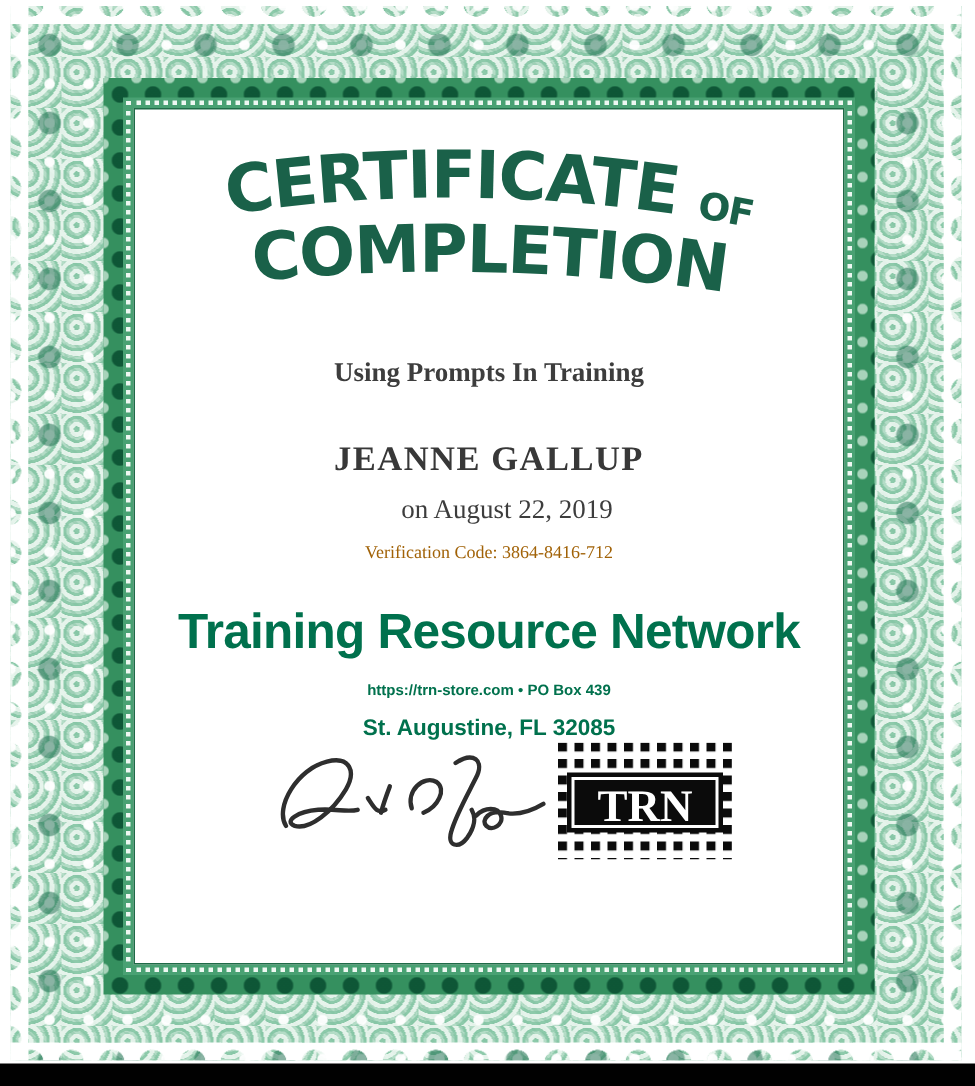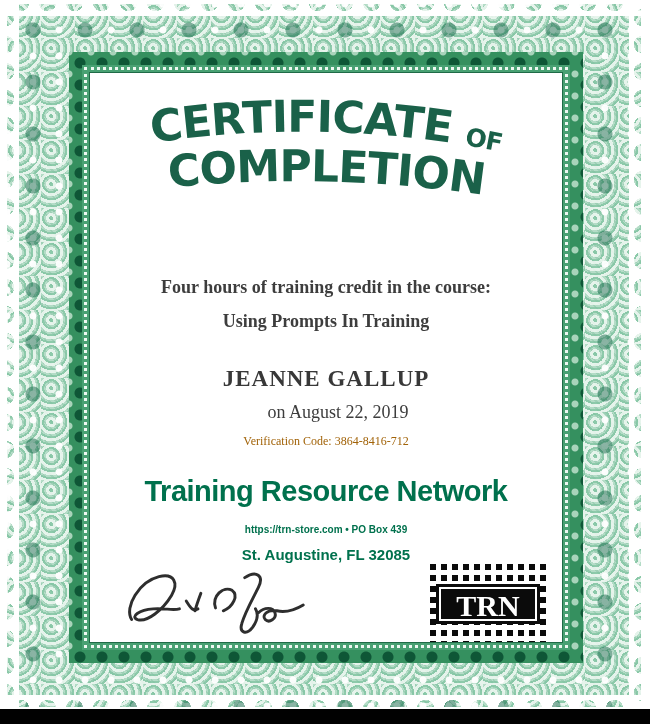--- a/index.html
+++ b/index.html
@@ -56,25 +56,25 @@
     text-align:center;position:relative;overflow:hidden;
   }
   
   .title-arc{display:block;margin:12px auto 0;}
   .credit{margin:52px 0 0;font-size:18px;font-weight:bold;color:#3d3d3d;}
   .course{margin:13px 0 0;font-size:18px;font-weight:bold;color:#3d3d3d;}
   .recipient{margin:34px 0 0;font-size:23px;font-weight:bold;letter-spacing:1px;color:#383838;}
   .dateline{margin:10px 0 0;font-size:18px;color:#3d3d3d;padding-left:24px;}
   .verification{margin:11px 0 0;font-size:12px;color:#a16207;}
   .org{margin:28px 0 0;font-family:"Liberation Sans",sans-serif;color:#00714d;line-height:1.0;}
-  .org-name{font-size:29px;font-weight:bold;margin:16px;letter-spacing:-0.5px;}
+  .org-name{font-size:33px;font-weight:bold;margin:16px;letter-spacing:-0.5px;}
   .org-addr1{font-size:10px;font-weight:bold;margin:19px 0 0;}
   .org-addr2{font-size:15px;font-weight:bold;margin:12px 0 0;}
   .sig-row{
-    margin-top:2px;display:flex;justify-content:space-between;align-items:flex-start;
+    margin-top:2px;display:flex;justify-content:center;align-items:flex-start;
     padding:0 16px 0 28px;
   }
   .bottom-bar{position:absolute;left:0;right:0;bottom:0;height:15px;background:#010101;}
 </style>
 </head>
 <body>
 
 <div class="page">
 
   <div class="frame">
@@ -98,21 +98,20 @@
                   <tspan>CERTIFICATE</tspan><tspan> </tspan><tspan font-size="25">OF</tspan>
                 </textPath>
               </text>
               <text font-family="DejaVu Sans, sans-serif" font-weight="bold" font-size="44" fill="#1a6149" letter-spacing="-1">
                 <textPath href="#arc2" startOffset="50%" text-anchor="middle">
                   <tspan>COMPLETION</tspan>
                 </textPath>
               </text>
             </svg>
 
-            <p class="credit">Four hours of training credit in the course:</p>
             <p class="course">Using Prompts In Training</p>
             <p class="recipient">JEANNE GALLUP</p>
             <p class="dateline">on August 22, 2019</p>
             <p class="verification">Verification Code: 3864-8416-712</p>
 
             <div class="org">
               <p class="org-name">Training Resource Network</p>
               <p class="org-addr1">https://trn-store.com • PO Box 439</p>
               <p class="org-addr2">St. Augustine, FL 32085</p>
             </div>

